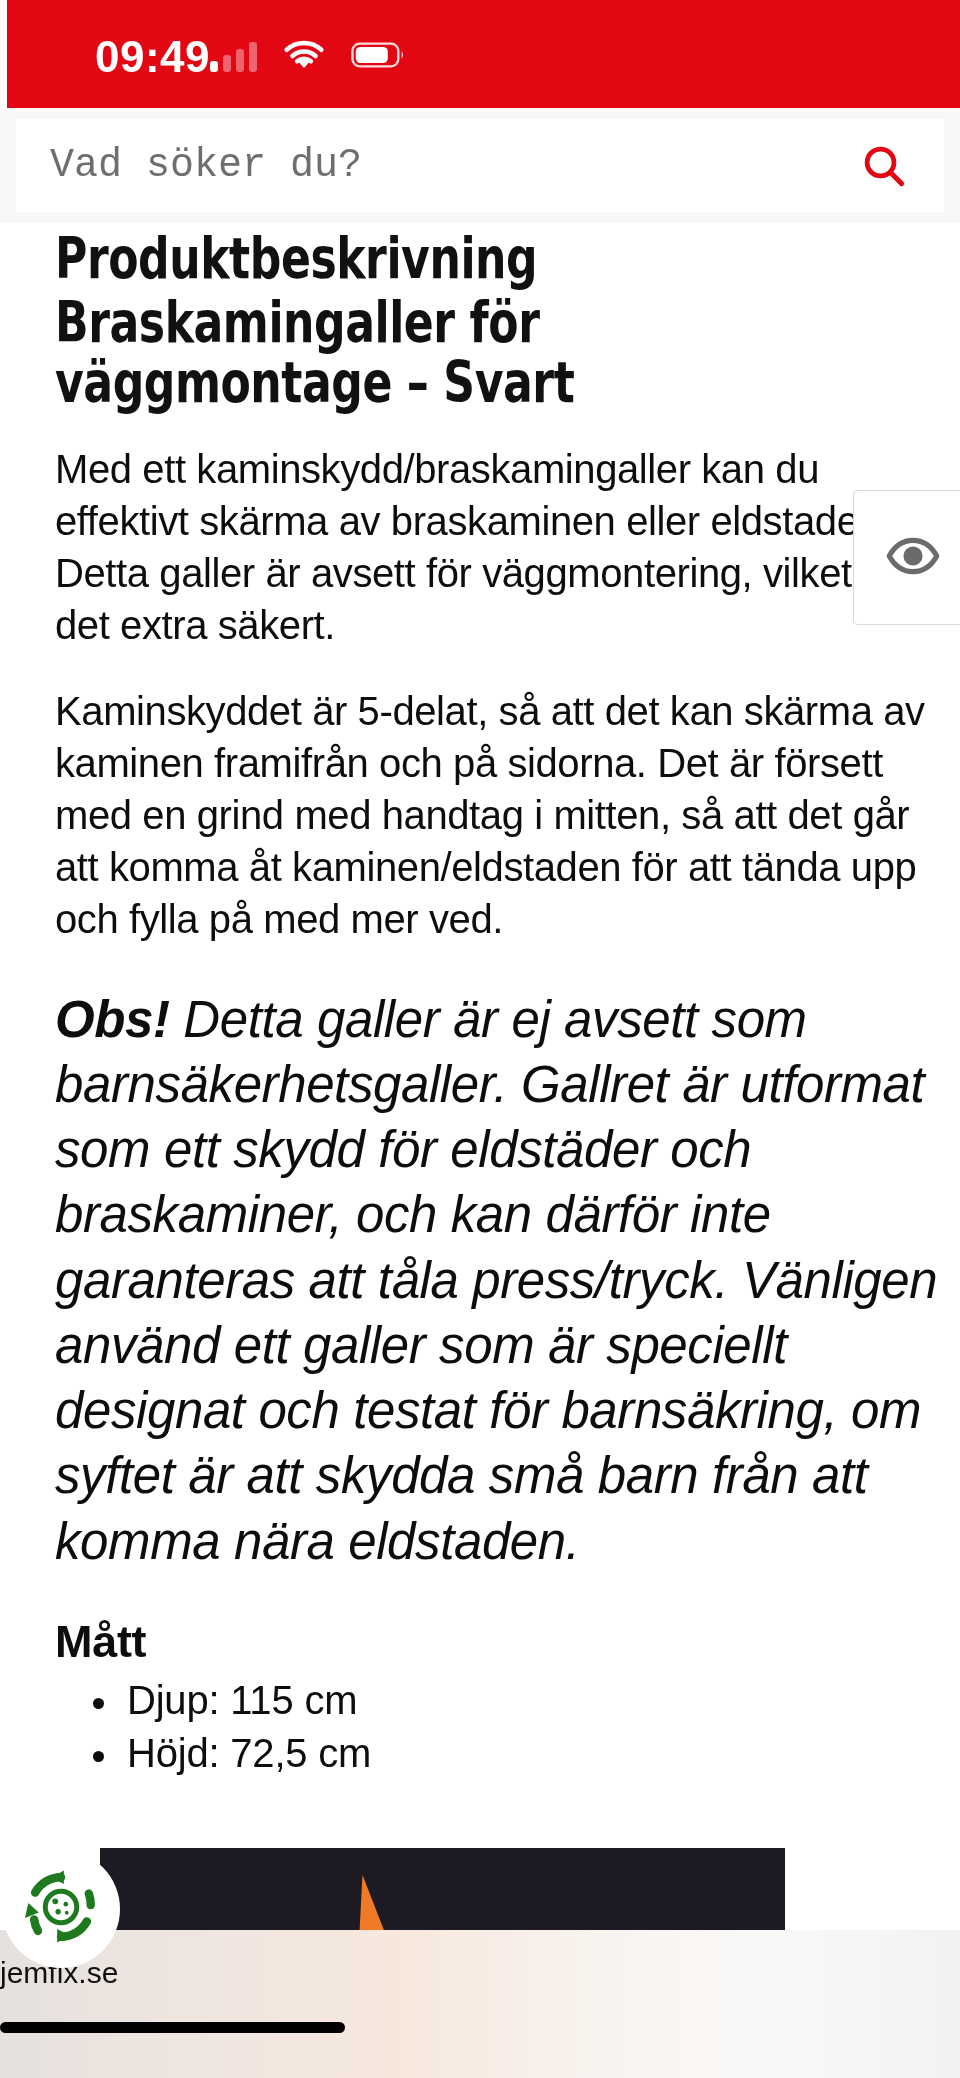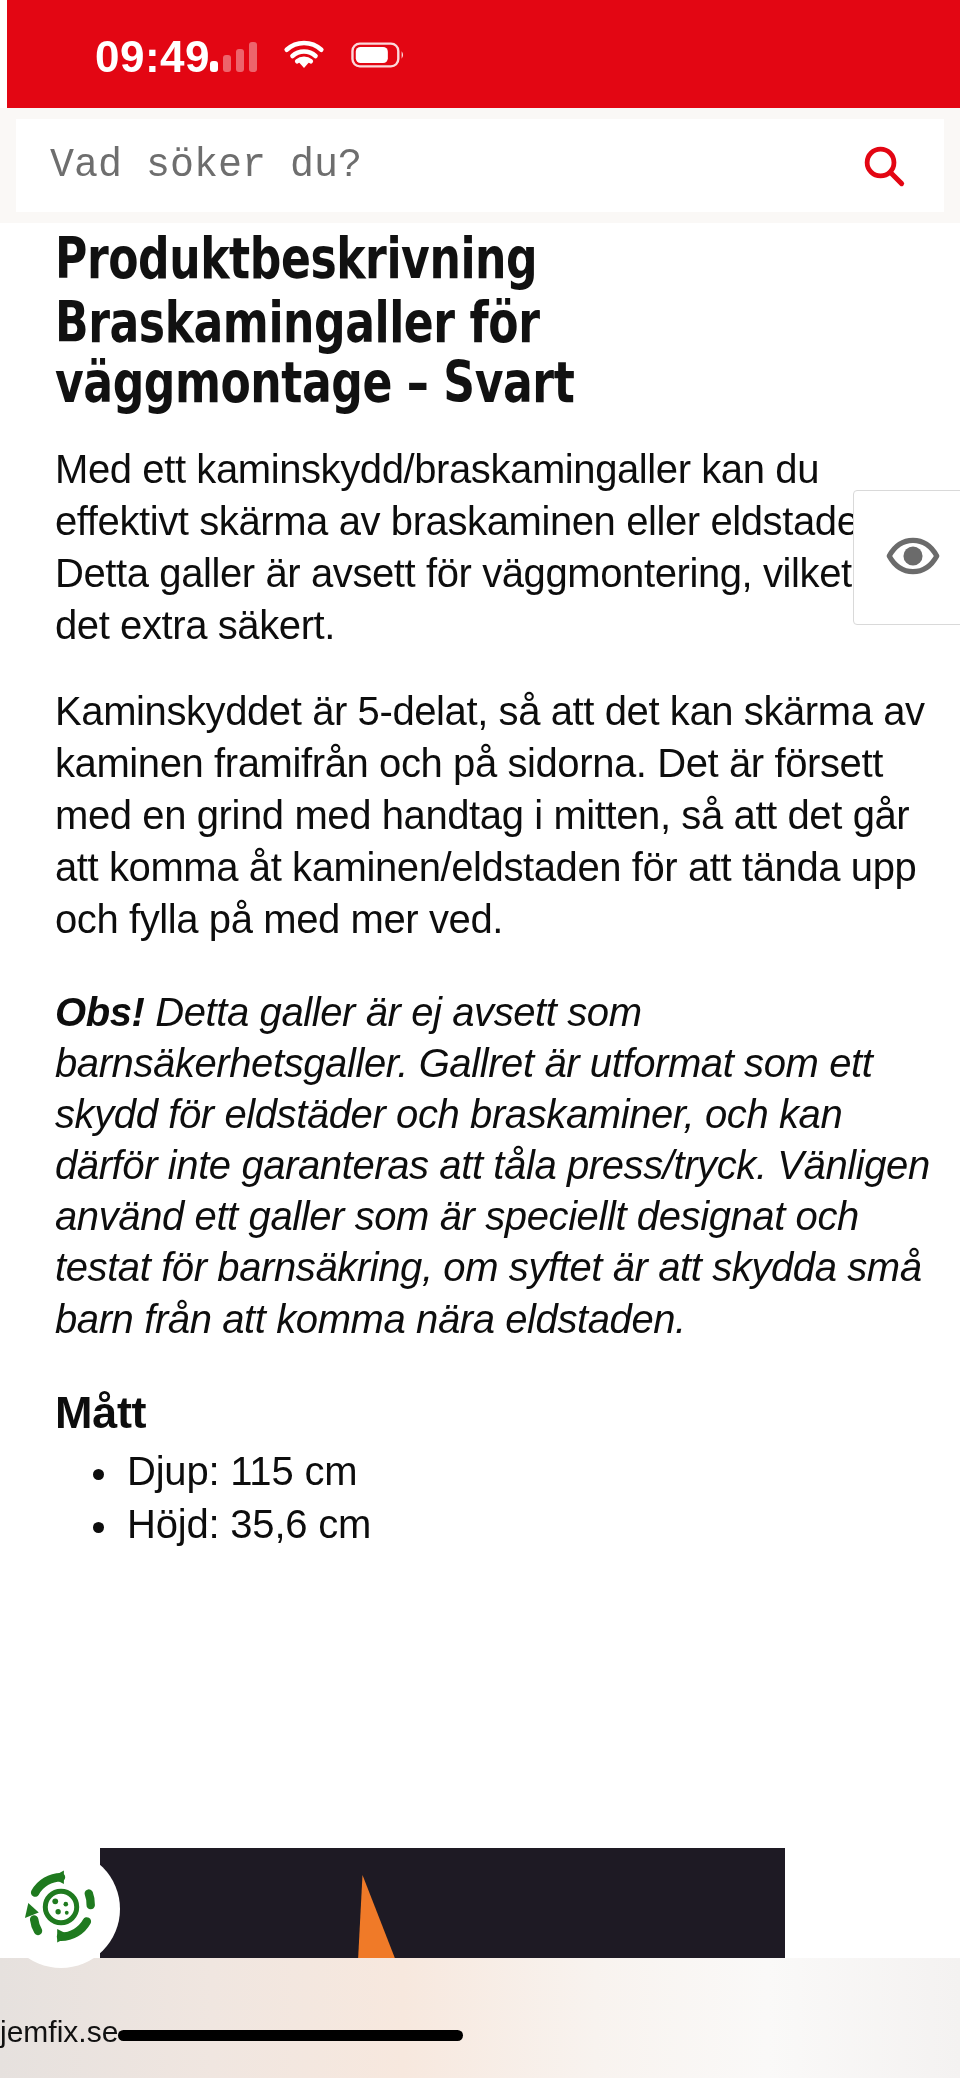--- a/index.html
+++ b/index.html
@@ -137,21 +137,21 @@
   p.body-text {
     font-size: 40px;
     line-height: 1.3;
     color: #0d0d0d;
     margin-top: 30px;
     letter-spacing: -0.4px;
   }
   p.body-text.tight { margin-top: 34px; }
 
   p.note-text {
-    font-size: 40px;
+    font-size: 51px;
     line-height: 1.28;
     color: #0d0d0d;
     font-style: italic;
     margin-top: 42px;
     letter-spacing: -0.4px;
   }
   p.note-text b { font-weight: 800; font-style: italic; }
 
   h3.section-heading {
     font-size: 45px;
@@ -237,25 +237,25 @@
     cursor: pointer;
     z-index: 15;
   }
   .cookie-badge svg { width: 92px; height: 92px; }
 
   
   .bottom-bar {
     position: absolute;
     left: 0; bottom: 0;
     width: 960px;
-    height: 120px;
+    height: 148px;
     background: linear-gradient(90deg,#e6e1de 0%,#f0e6e0 22%,#f7e8de 42%,#f8f3ef 62%,#faf9f8 80%,#f4f2f1 100%);
     display: flex;
-    flex-direction: row;
-    align-items: center;
+    flex-direction: column;
+    align-items: flex-start;
   }
   .bottom-url {
     font-size: 30px;
     color: #111111;
     margin-top: 28px;
     line-height: 1;
   }
   .home-indicator {
     width: 345px;
     height: 11px;
@@ -318,21 +318,21 @@
     <h2 class="product-subheading">Braskamingaller för väggmontage – Svart</h2>
 
     <p class="body-text">Med ett kaminskydd/braskamingaller kan du effektivt skärma av braskaminen eller eldstaden. Detta galler är avsett för väggmontering, vilket gör det extra säkert.</p>
     <p class="body-text tight">Kaminskyddet är 5-delat, så att det kan skärma av kaminen framifrån och på sidorna. Det är försett med en grind med handtag i mitten, så att det går att komma åt kaminen/eldstaden för att tända upp och fylla på med mer ved.</p>
 
     <p class="note-text"><b>Obs!</b><span> Detta galler är ej avsett som barnsäkerhetsgaller. Gallret är utformat som ett skydd för eldstäder och braskaminer, och kan därför inte garanteras att tåla press/tryck. Vänligen använd ett galler som är speciellt designat och testat för barnsäkring, om syftet är att skydda små barn från att komma nära eldstaden.</span></p>
 
     <h3 class="section-heading">Mått</h3>
     <ul class="measure-list">
       <li>Djup: 115 cm</li>
-      <li>Höjd: 35,6 cm</li>
+      <li>Höjd: 72,5 cm</li>
     </ul>
   </div>
 
   <div class="a11y-widget">
     <span>
       <svg viewBox="0 0 24 24" fill="none">
         <path d="M1.8 12 C4.4 7.3 8.0 5.3 12 5.3 C16 5.3 19.6 7.3 22.2 12 C19.6 16.7 16 18.7 12 18.7 C8.0 18.7 4.4 16.7 1.8 12 Z" stroke="#6b6b6b" stroke-width="2.2" stroke-linejoin="round"></path>
         <circle cx="12" cy="12" r="4.1" fill="#6b6b6b"></circle>
       </svg>
     </span>

